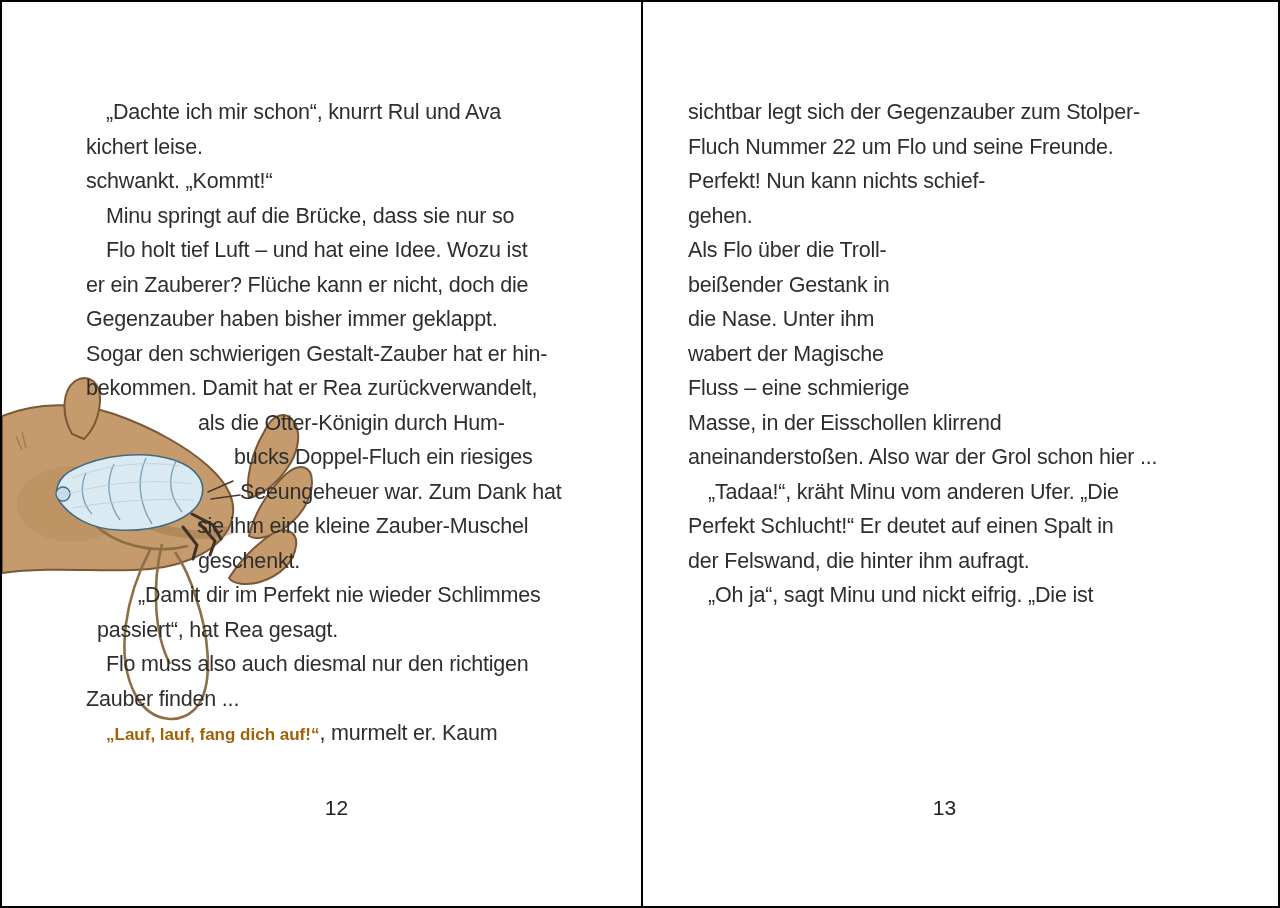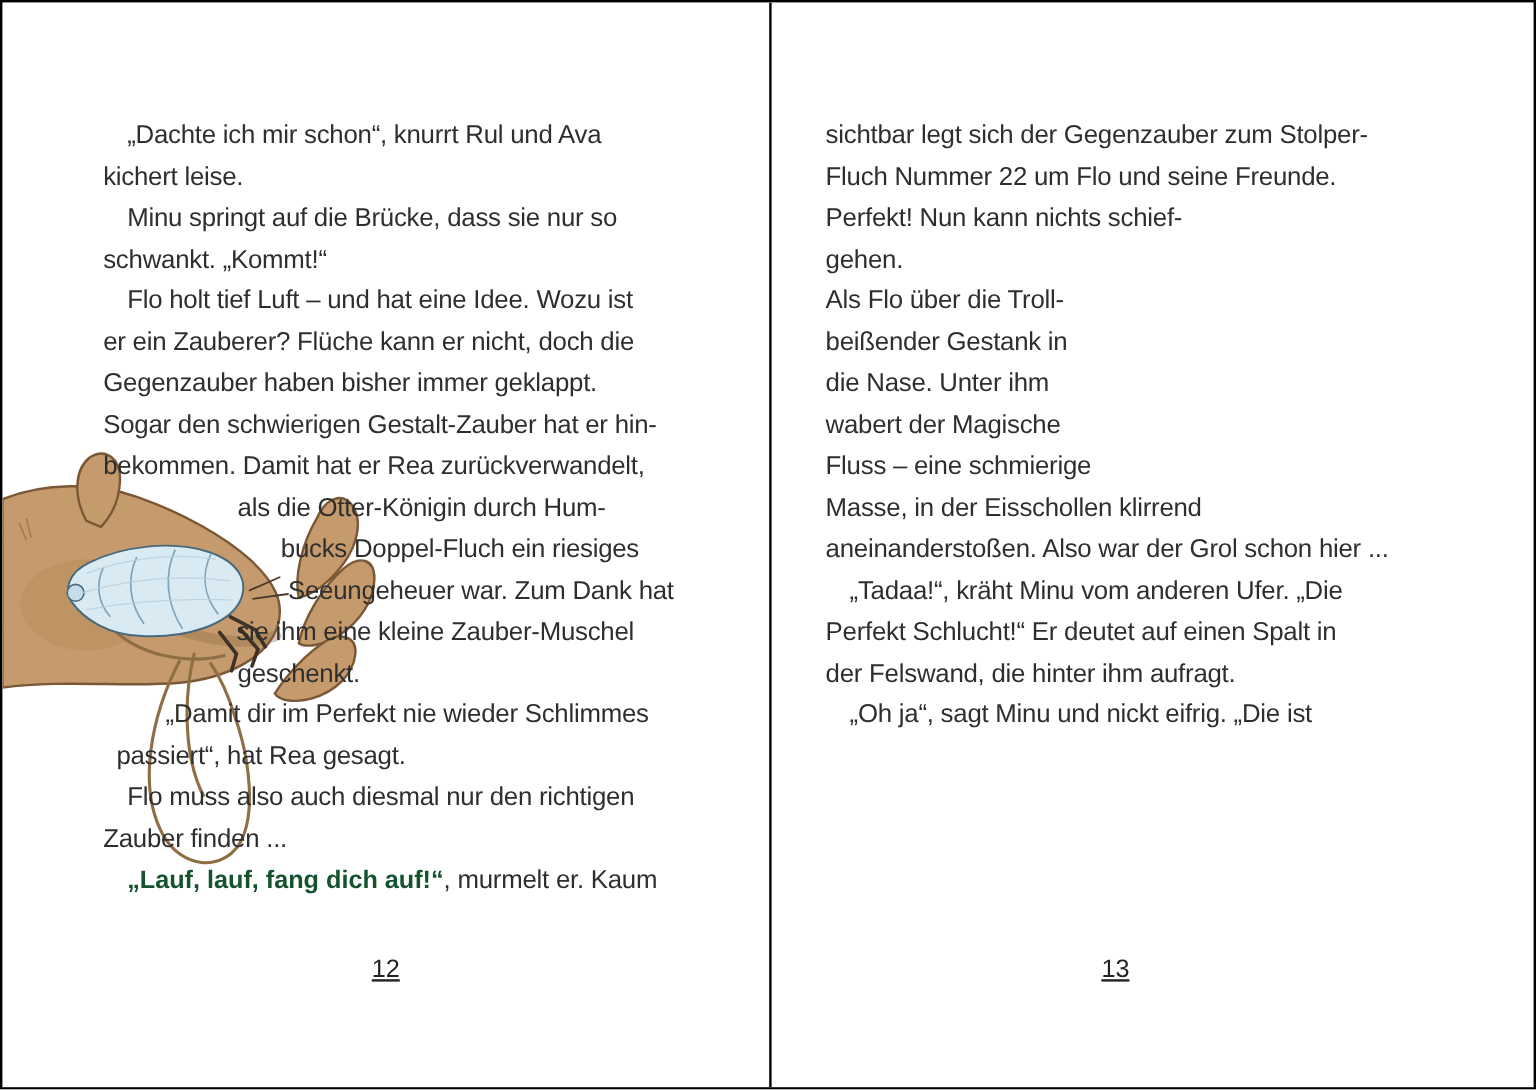--- a/index.html
+++ b/index.html
@@ -2,34 +2,34 @@
 <html><head>
 <meta charset="utf-8">
 <style>
   html,body{margin:0;padding:0;background:#ffffff;}
   .frame{
     position:relative;width:1280px;height:908px;box-sizing:border-box;
     background:#ffffff;border:2px solid #000;overflow:hidden;
     font-family:"Liberation Sans", sans-serif;color:#2e2e2e;
   }
   .divider{position:absolute;left:639px;top:0;bottom:0;width:2px;background:#000;}
-  .page{position:absolute;top:0;height:100%;}
+  .page{position:absolute;top:0;height:100%;padding-left:30px;}
   .page.left{left:0;width:639px;}
   .page.right{left:609px;width:637px;}
   .textblock{
     position:absolute;top:93px;font-size:21.5px;line-height:34.5px;
     letter-spacing:-0.2px;white-space:nowrap;color:#2e2e2e;
   }
   .page.left .textblock{left:84px;}
   .page.right .textblock{left:77px;}
   .tl{height:34.5px;}
-  .spell{color:#14532d;font-weight:bold;font-size:21px;letter-spacing:0;}
+  .spell{color:#a16207;font-weight:bold;font-size:17px;letter-spacing:0;}
   .pagenum{
     position:absolute;top:794px;left:0;width:100%;text-align:center;
-    font-size:21px;color:#222;text-decoration:underline;
+    font-size:21px;color:#222;
   }
   .illu{position:absolute;pointer-events:none;}
   #hand-illu{left:0;top:372px;}
 </style>
 </head>
 <body>
 
 <div class="frame">
 
   <div class="page left">
@@ -80,22 +80,22 @@
       <g stroke="#b7cfdd" stroke-width="1" fill="none" opacity="0.8">
         <path d="M70,104 C100,92 140,86 178,92"></path>
         <path d="M66,120 C100,110 144,104 190,110"></path>
         <path d="M70,134 C104,128 148,124 192,126"></path>
       </g>
     </svg>
 
     <div class="textblock">
       <div class="tl" style="margin-left:20px">„Dachte ich mir schon“, knurrt Rul und Ava</div>
       <div class="tl">kichert leise.</div>
+      <div class="tl">schwankt. „Kommt!“</div>
       <div class="tl" style="margin-left:20px">Minu springt auf die Brücke, dass sie nur so</div>
-      <div class="tl">schwankt. „Kommt!“</div>
       <div class="tl" style="margin-left:20px">Flo holt tief Luft – und hat eine Idee. Wozu ist</div>
       <div class="tl">er ein Zauberer? Flüche kann er nicht, doch die</div>
       <div class="tl">Gegenzauber haben bisher immer geklappt.</div>
       <div class="tl">Sogar den schwierigen Gestalt-Zauber hat er hin-</div>
       <div class="tl">bekommen. Damit hat er Rea zurückverwandelt,</div>
       <div class="tl" style="margin-left:112px">als die Otter-Königin durch Hum-</div>
       <div class="tl" style="margin-left:148px">bucks Doppel-Fluch ein riesiges</div>
       <div class="tl" style="margin-left:154px">Seeungeheuer war. Zum Dank hat</div>
       <div class="tl" style="margin-left:111px">sie ihm eine kleine Zauber-Muschel</div>
       <div class="tl" style="margin-left:112px">geschenkt.</div>

